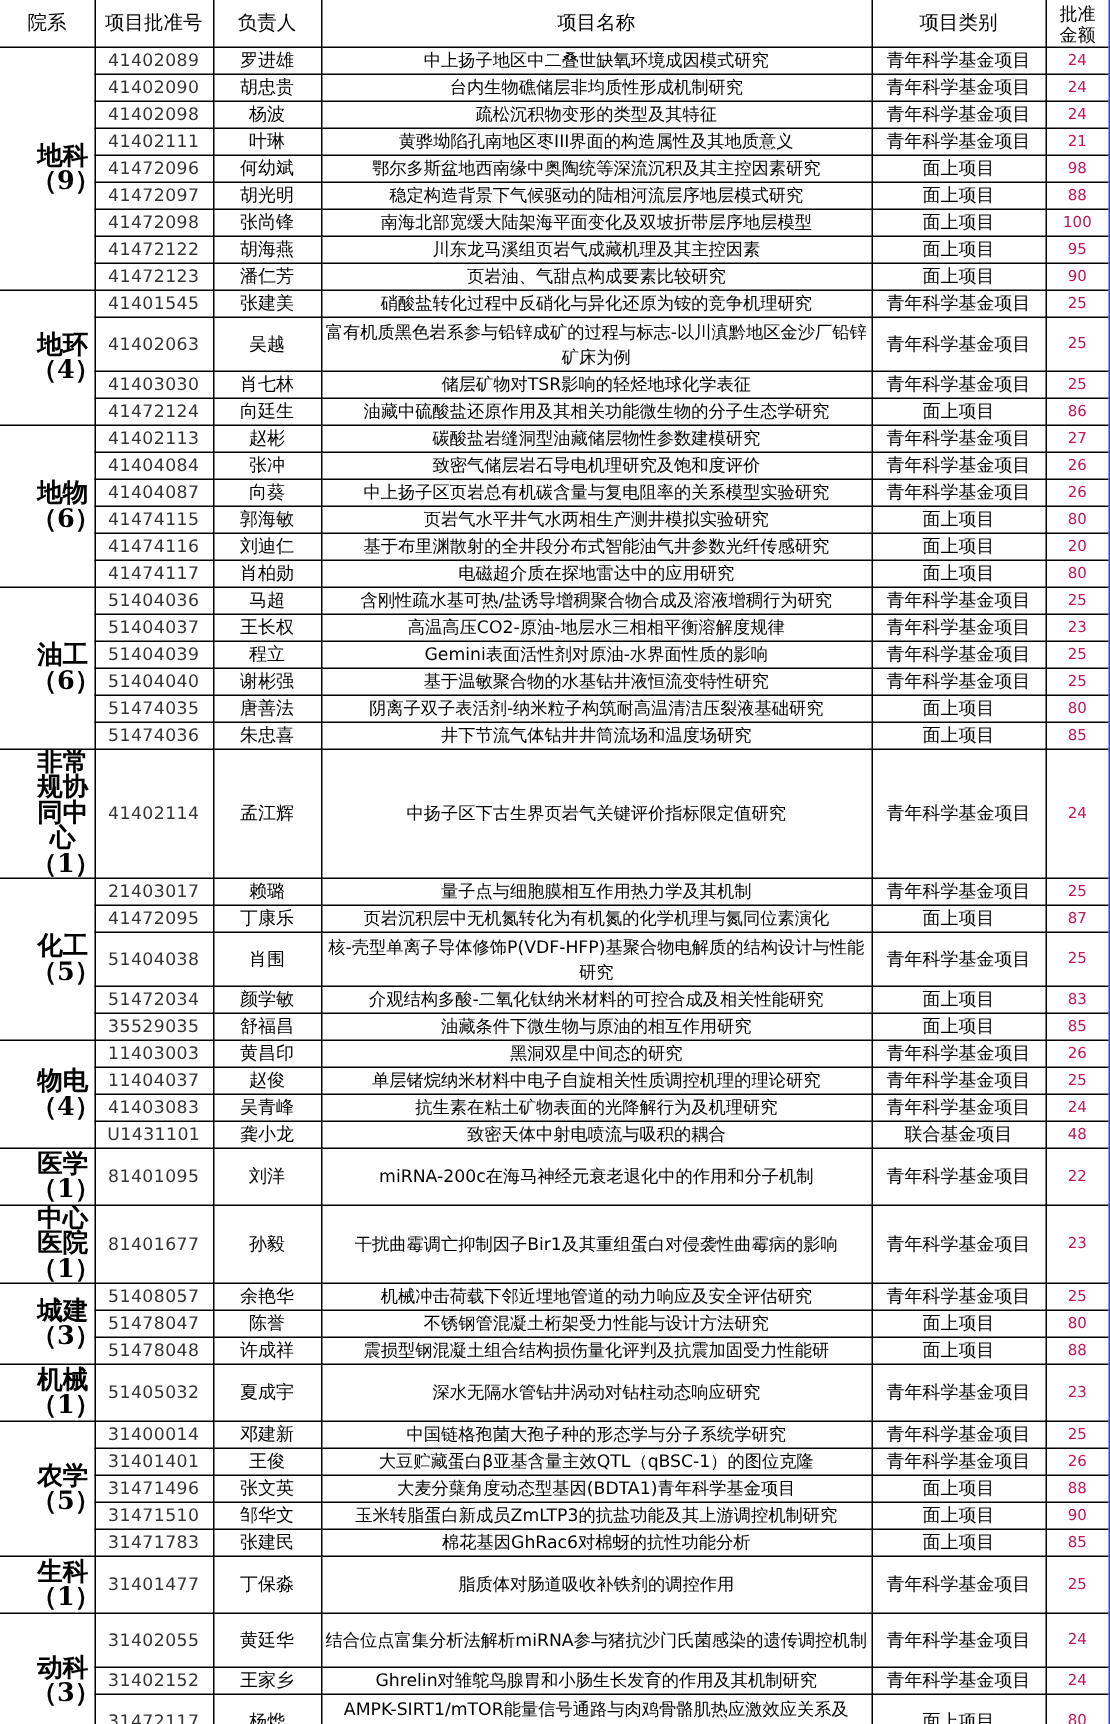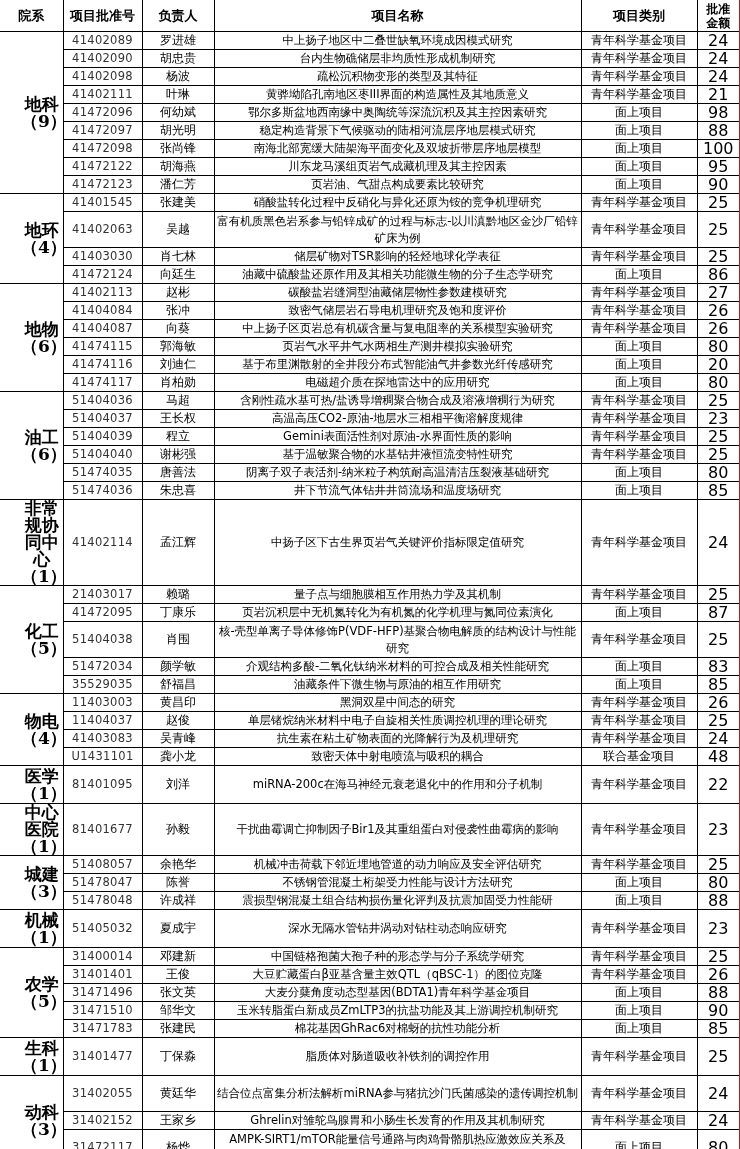--- a/index.html
+++ b/index.html
@@ -1,33 +1,33 @@
 <!DOCTYPE html>
 <html><head>
 <meta charset="utf-8">
 <style>
   html, body { margin: 0; padding: 0; background: #ffffff; }
   body { width: 740px; height: 1149px; overflow: hidden; font-family: "DejaVu Sans", sans-serif; color: #000; }
   table { border-collapse: collapse; table-layout: fixed; width: 740px; position: absolute; left: 0; top: 0; }
   td, th { border: 1px solid #000; padding: 0; text-align: center; vertical-align: middle; overflow: hidden; }
-  th { font-family: "DejaVu Serif", serif; font-weight: bold; font-size: 13px; height: 31px; line-height: 14px; border-top: none; }
+  th { font-family: "DejaVu Serif", serif; font-weight: normal; font-size: 13px; height: 31px; line-height: 14px; border-top: none; }
   td { font-size: 12px; line-height: 17px; }
   td.dept { font-family: "DejaVu Serif", serif; font-weight: bold; font-size: 17px; line-height: 17px; border-left: none; padding-left: 21px; }
   th.dept-h { border-left: none; }
   td.code { color: #333; font-family: "DejaVu Sans", sans-serif; font-size: 11.5px; letter-spacing: 0.3px; }
   td.name { font-size: 11.5px; padding: 0 1px; line-height: 17px; }
   td.cat { font-size: 12px; margin-left: 17px; }
-  td.amt { font-size: 16px; color: #000000; }
+  td.amt { font-size: 10px; color: #be185d; }
   th.amt-h { font-size: 12px; line-height: 14px; }
   tr.r1 td { height: 17px; }
   tr.r2 td { height: 35px; }
   tr.r3 td { height: 52px; }
   tr.rt td { height: 37px; }
   .outer-bottom td { border-bottom: 2px solid #000; }
-  .right-col { border-right: 2px solid #b91c1c; }
+  .right-col { border-right: 2px solid #1d4ed8; }
 </style>
 </head>
 <body>
 
 <table>
   <colgroup>
     <col style="width:63px">
     <col style="width:79px">
     <col style="width:72px">
     <col style="width:367px">

